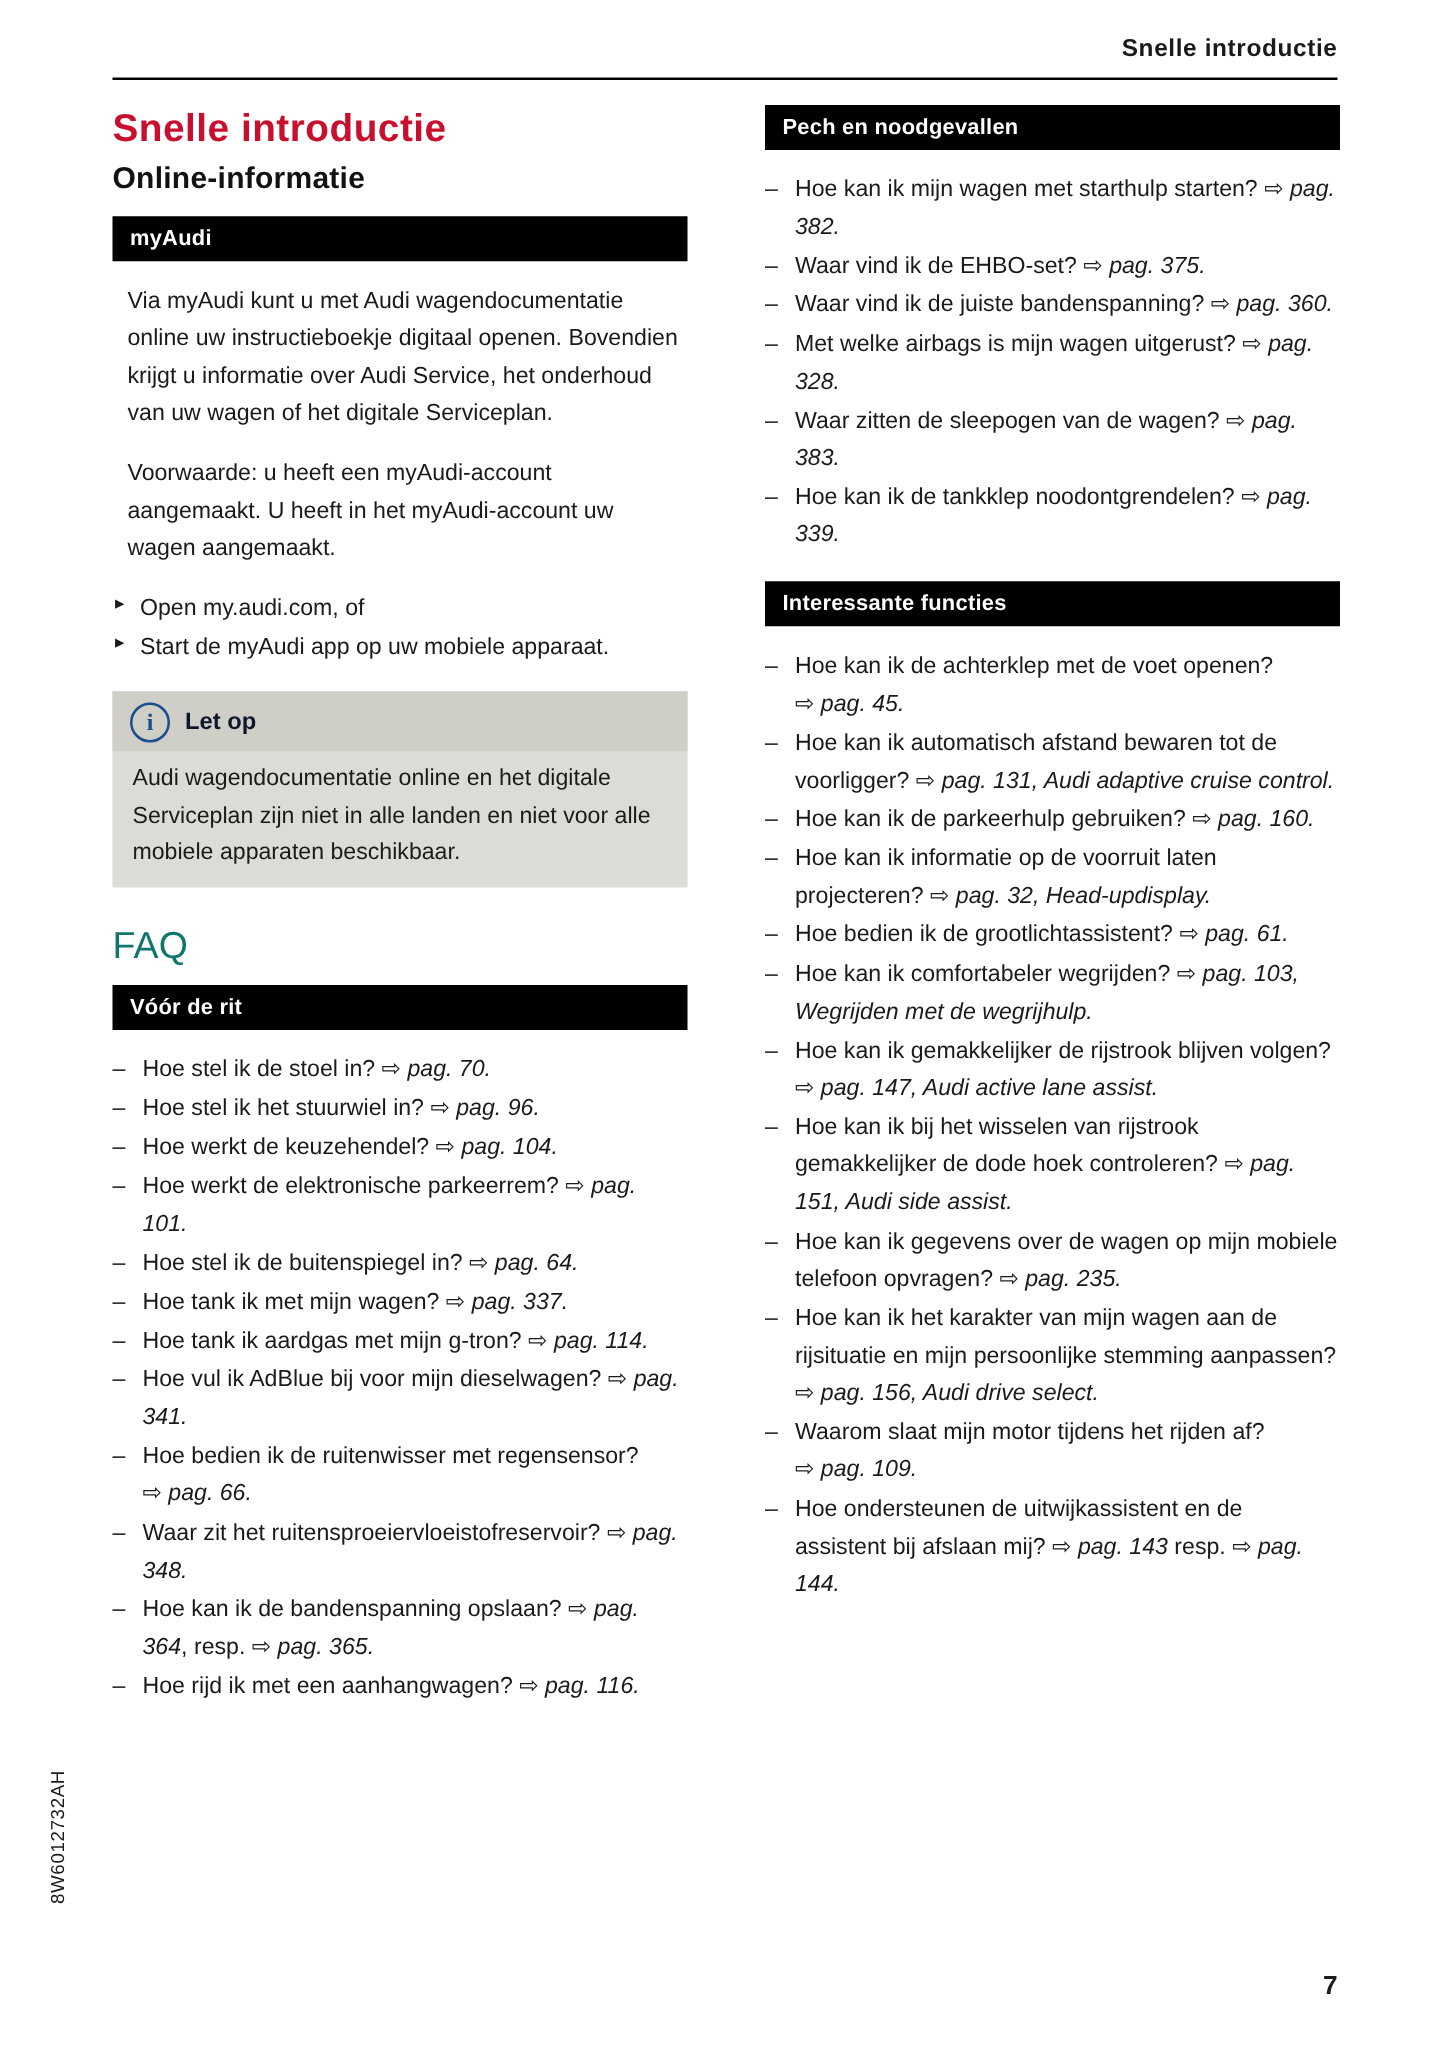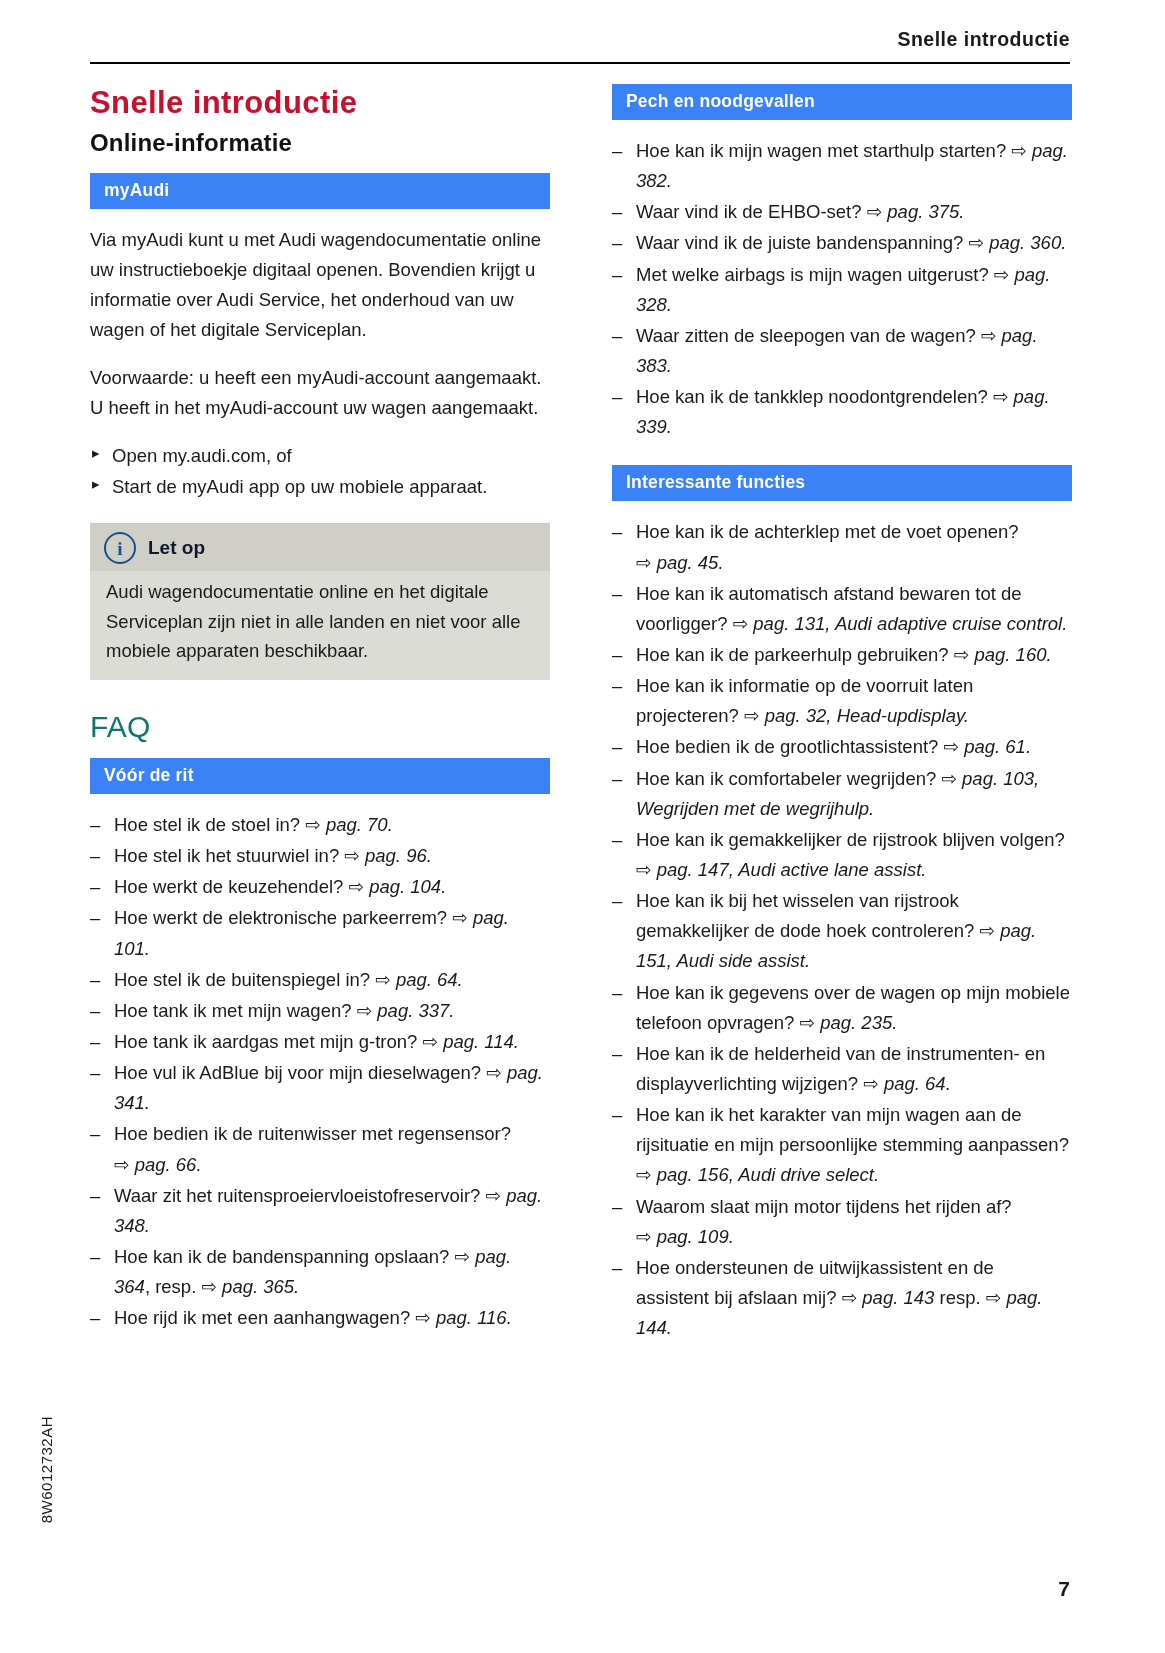--- a/index.html
+++ b/index.html
@@ -66,32 +66,32 @@
     color: #121212;
   }
   h2.faq-title {
     font-size: 30px;
     font-weight: normal;
     margin: 30px 0 14px 0;
     letter-spacing: 0.2px;
     color: #0f766e;
   }
   .red-bar {
-    background: #3b82f6;
+    background: #000000;
     color: #ffffff;
     font-size: 17.5px;
     font-weight: bold;
     padding: 7px 14px 8px 14px;
     margin-bottom: 16px;
     letter-spacing: 0.2px;
   }
   p.body-text {
     font-size: 18.5px;
     line-height: 1.62;
-    margin: 0 0 18px 0;
+    margin: 0 0 18px 12px;
     color: #1a1a1a;
   }
   ul.bullets {
     list-style: none;
     margin: 0 0 20px 0;
     padding: 0;
   }
   ul.bullets li {
     font-size: 18.5px;
     line-height: 1.6;
@@ -255,21 +255,20 @@
     <ul class="dash-list" id="features-list">
         <li><span>Hoe kan ik de achterklep met de voet openen? </span><span class="arrow">⇨&nbsp;</span><span class="ref">pag. 45.</span></li>
         <li><span>Hoe kan ik automatisch afstand bewaren tot de voorligger? </span><span class="arrow">⇨&nbsp;</span><span class="ref">pag. 131, Audi adaptive cruise control.</span></li>
         <li><span>Hoe kan ik de parkeerhulp gebruiken? </span><span class="arrow">⇨&nbsp;</span><span class="ref">pag. 160.</span></li>
         <li><span>Hoe kan ik informatie op de voorruit laten projecteren? </span><span class="arrow">⇨&nbsp;</span><span class="ref">pag. 32, Head-updisplay.</span></li>
         <li><span>Hoe bedien ik de grootlichtassistent? </span><span class="arrow">⇨&nbsp;</span><span class="ref">pag. 61.</span></li>
         <li><span>Hoe kan ik comfortabeler wegrijden? </span><span class="arrow">⇨&nbsp;</span><span class="ref">pag. 103, Wegrijden met de wegrijhulp.</span></li>
         <li><span>Hoe kan ik gemakkelijker de rijstrook blijven volgen? </span><span class="arrow">⇨&nbsp;</span><span class="ref">pag. 147, Audi active lane assist.</span></li>
         <li><span>Hoe kan ik bij het wisselen van rijstrook gemakkelijker de dode hoek controleren? </span><span class="arrow">⇨&nbsp;</span><span class="ref">pag. 151, Audi side assist.</span></li>
         <li><span>Hoe kan ik gegevens over de wagen op mijn mobiele telefoon opvragen? </span><span class="arrow">⇨&nbsp;</span><span class="ref">pag. 235.</span></li>
-        <li><span>Hoe kan ik de helderheid van de instrumenten- en displayverlichting wijzigen? </span><span class="arrow">⇨&nbsp;</span><span class="ref">pag. 64.</span></li>
         <li><span>Hoe kan ik het karakter van mijn wagen aan de rijsituatie en mijn persoonlijke stemming aanpassen? </span><span class="arrow">⇨&nbsp;</span><span class="ref">pag. 156, Audi drive select.</span></li>
         <li><span>Waarom slaat mijn motor tijdens het rijden af? </span><span class="arrow">⇨&nbsp;</span><span class="ref">pag. 109.</span></li>
         <li><span>Hoe ondersteunen de uitwijkassistent en de assistent bij afslaan mij? </span><span class="arrow">⇨&nbsp;</span><span class="ref">pag. 143</span><span> resp. </span><span class="arrow">⇨&nbsp;</span><span class="ref">pag. 144.</span></li>
       </ul>
   </div>
 
   <div class="side-code">8W6012732AH</div>
   <div class="page-number">7</div>
 
 </div>

